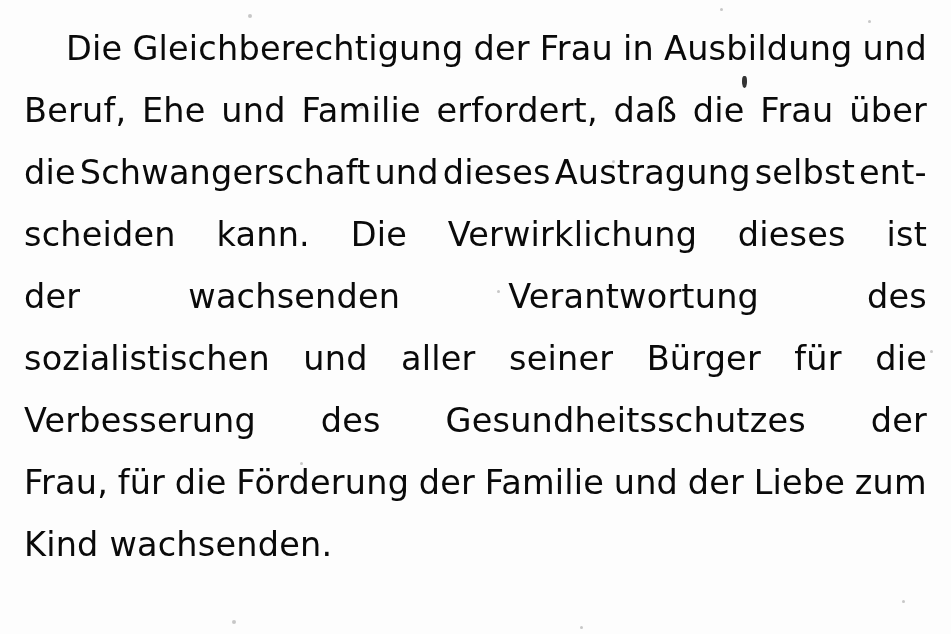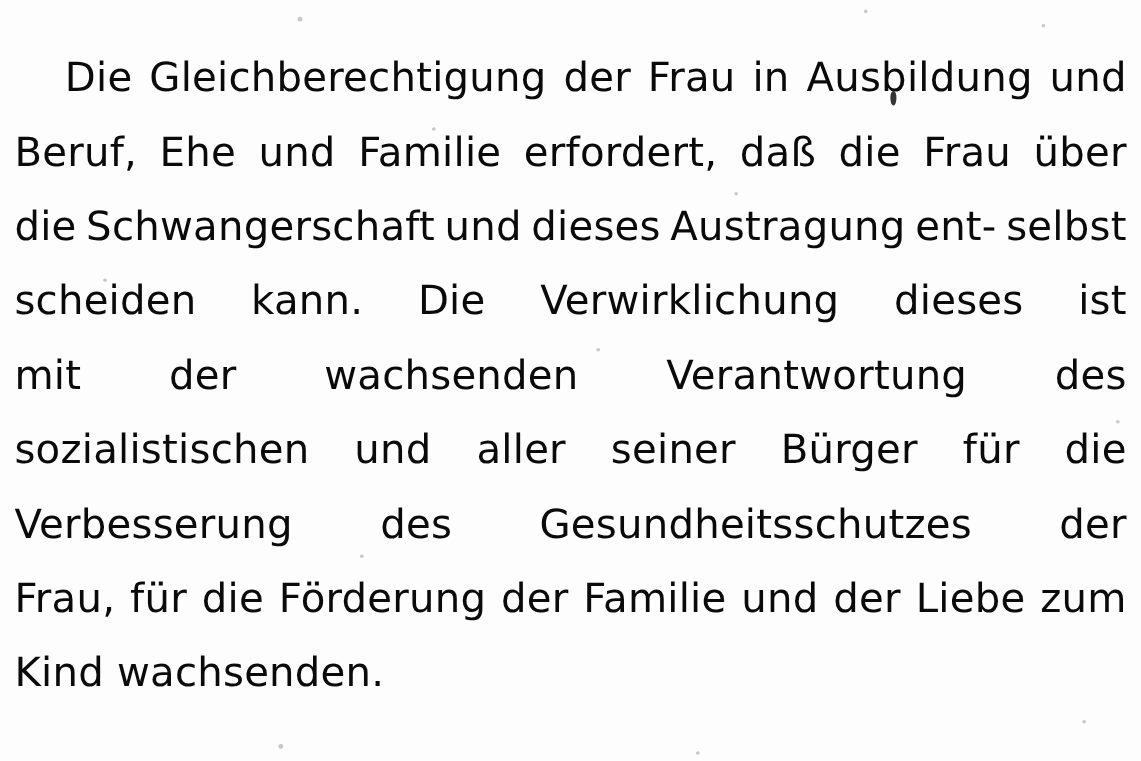--- a/index.html
+++ b/index.html
@@ -22,23 +22,23 @@
   
   .speck {
     position: absolute;
     background: #9a9a9a;
     border-radius: 50%;
     opacity: .55;
   }
   #scan-text {
     position: absolute;
     left: 0;
-    top: 34px;
+    top: 18px;
     width: 951px;
-    padding: 0 12px;
+    padding: 0 24px;
     box-sizing: border-box;
     font-family: "DejaVu Sans", sans-serif;
     font-size: 33.5px;
     line-height: 62px;
     color: #0a0a0a;
     letter-spacing: 0.2px;
     text-align: justify;
     text-justify: inter-word;
   }
   #scan-text .ln {
@@ -108,33 +108,32 @@
       <span>die</span>
       <span>Frau</span>
       <span>über</span>
     </div>
     <div class="ln just">
       <span>die</span>
       <span>Schwangerschaft</span>
       <span>und</span>
       <span>dieses</span>
       <span>Austragung</span>
+      <span>selbst</span>
       <span>ent-</span>
-      <span>selbst</span>
     </div>
     <div class="ln just">
       <span>scheiden</span>
       <span>kann.</span>
       <span>Die</span>
       <span>Verwirklichung</span>
       <span>dieses</span>
       <span>ist</span>
     </div>
     <div class="ln just">
-      <span>mit</span>
       <span>der</span>
       <span>wachsenden</span>
       <span>Verantwortung</span>
       <span>des</span>
     </div>
     <div class="ln just">
       <span>sozialistischen</span>
       <span>und</span>
       <span>aller</span>
       <span>seiner</span>

